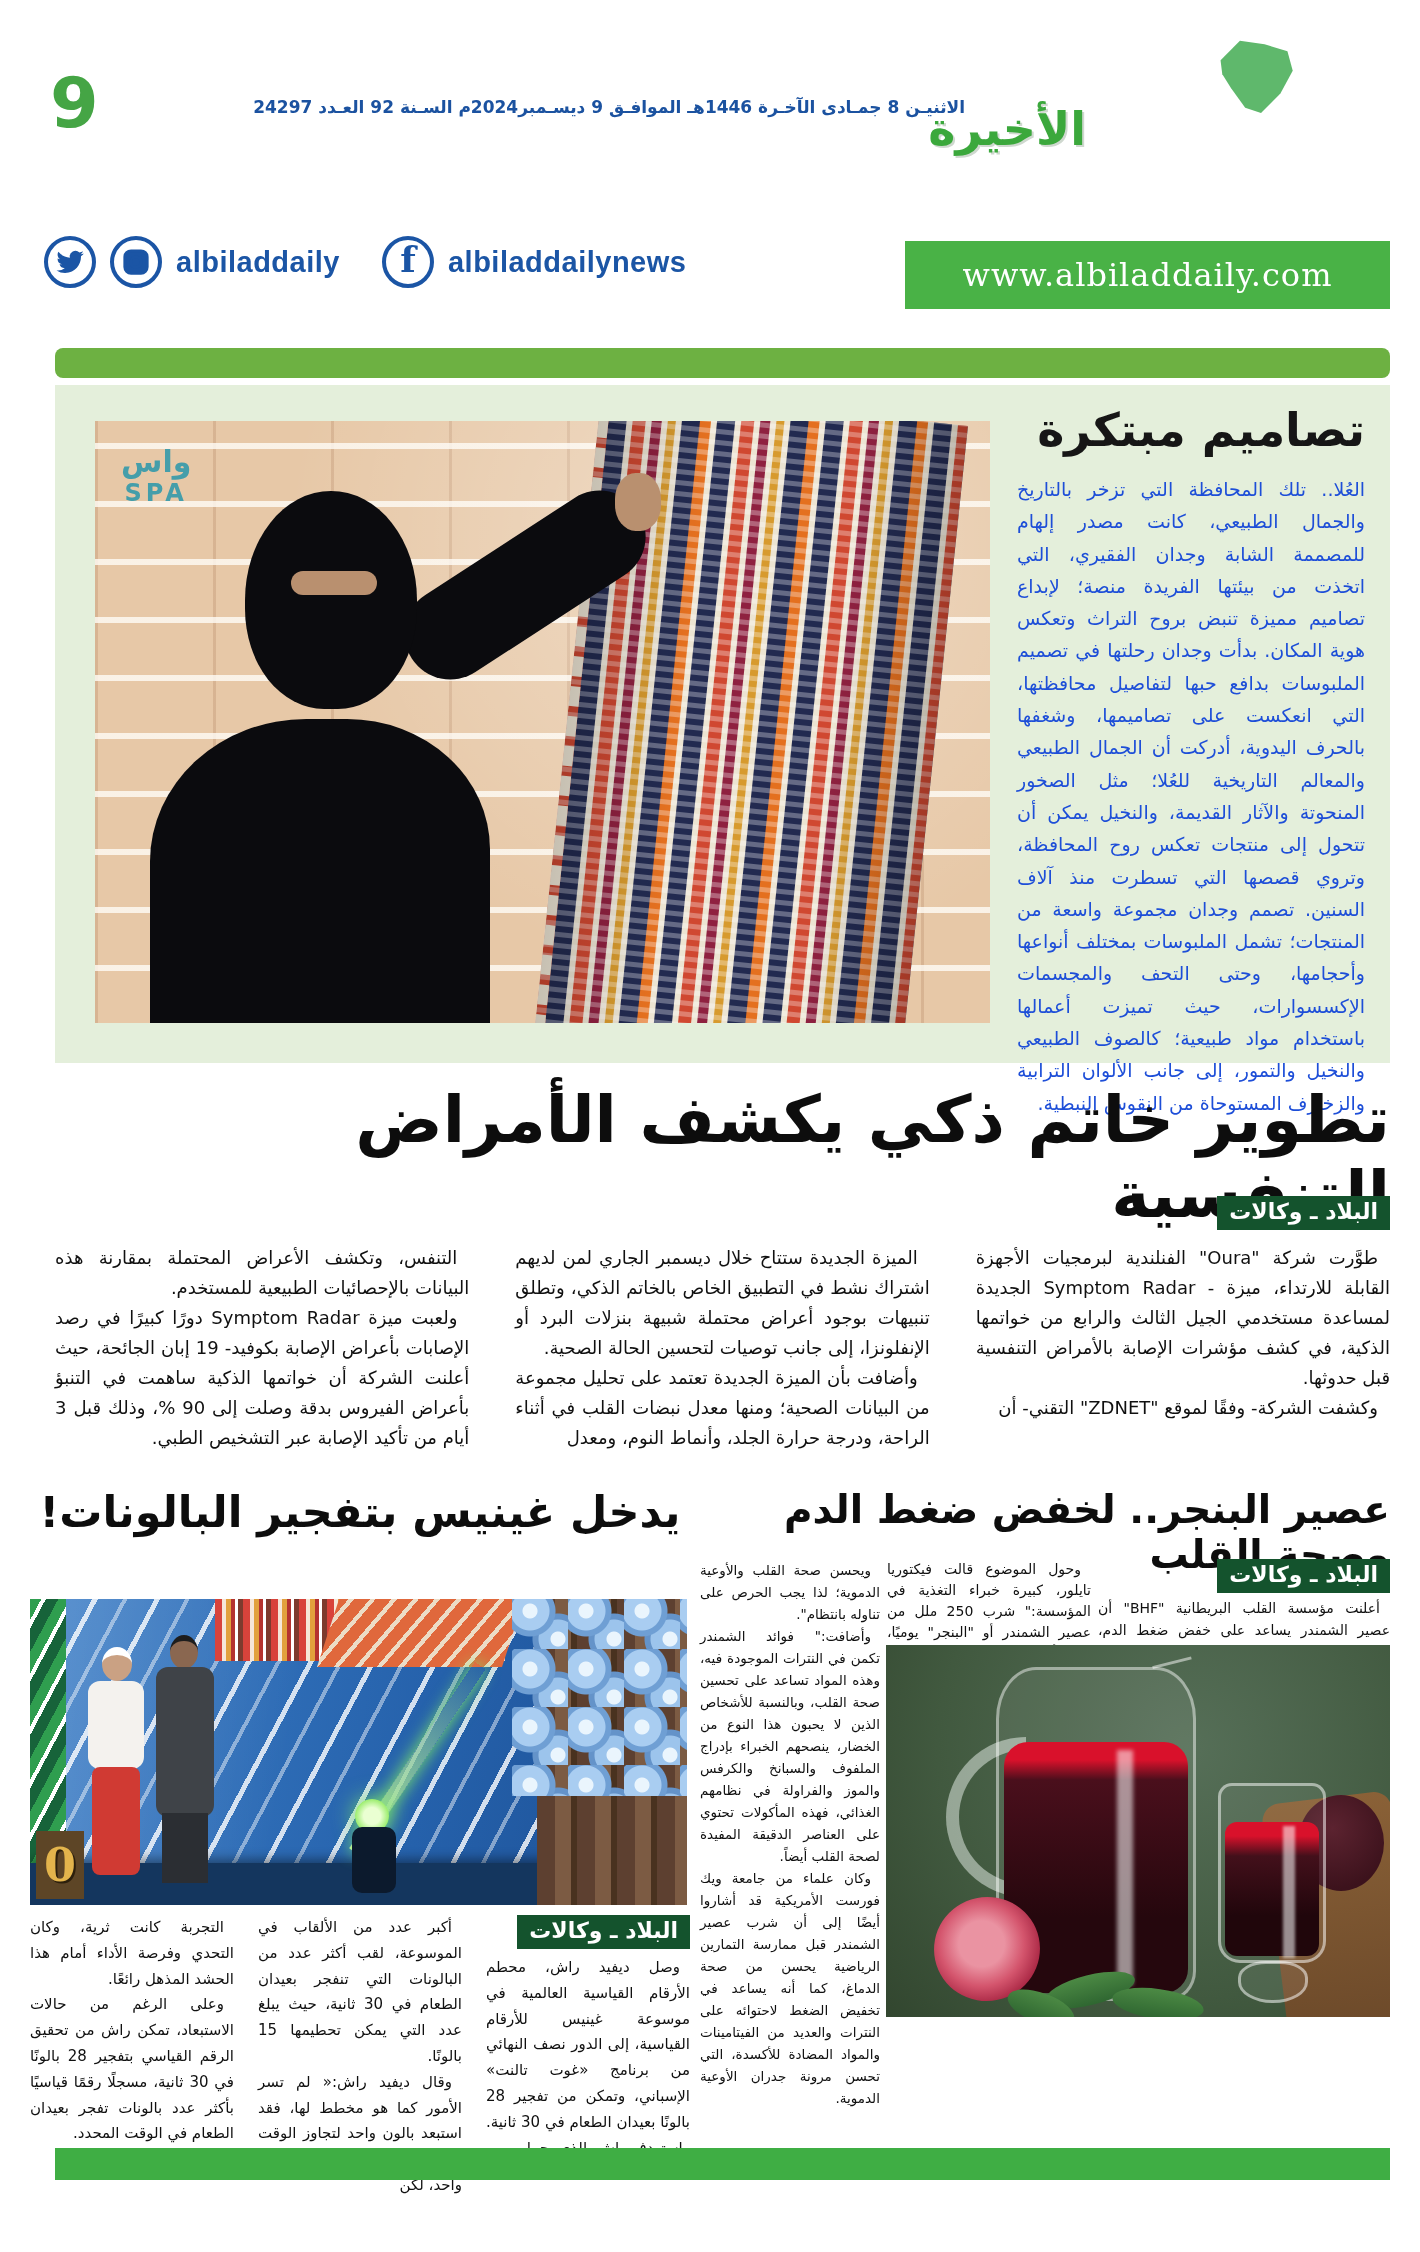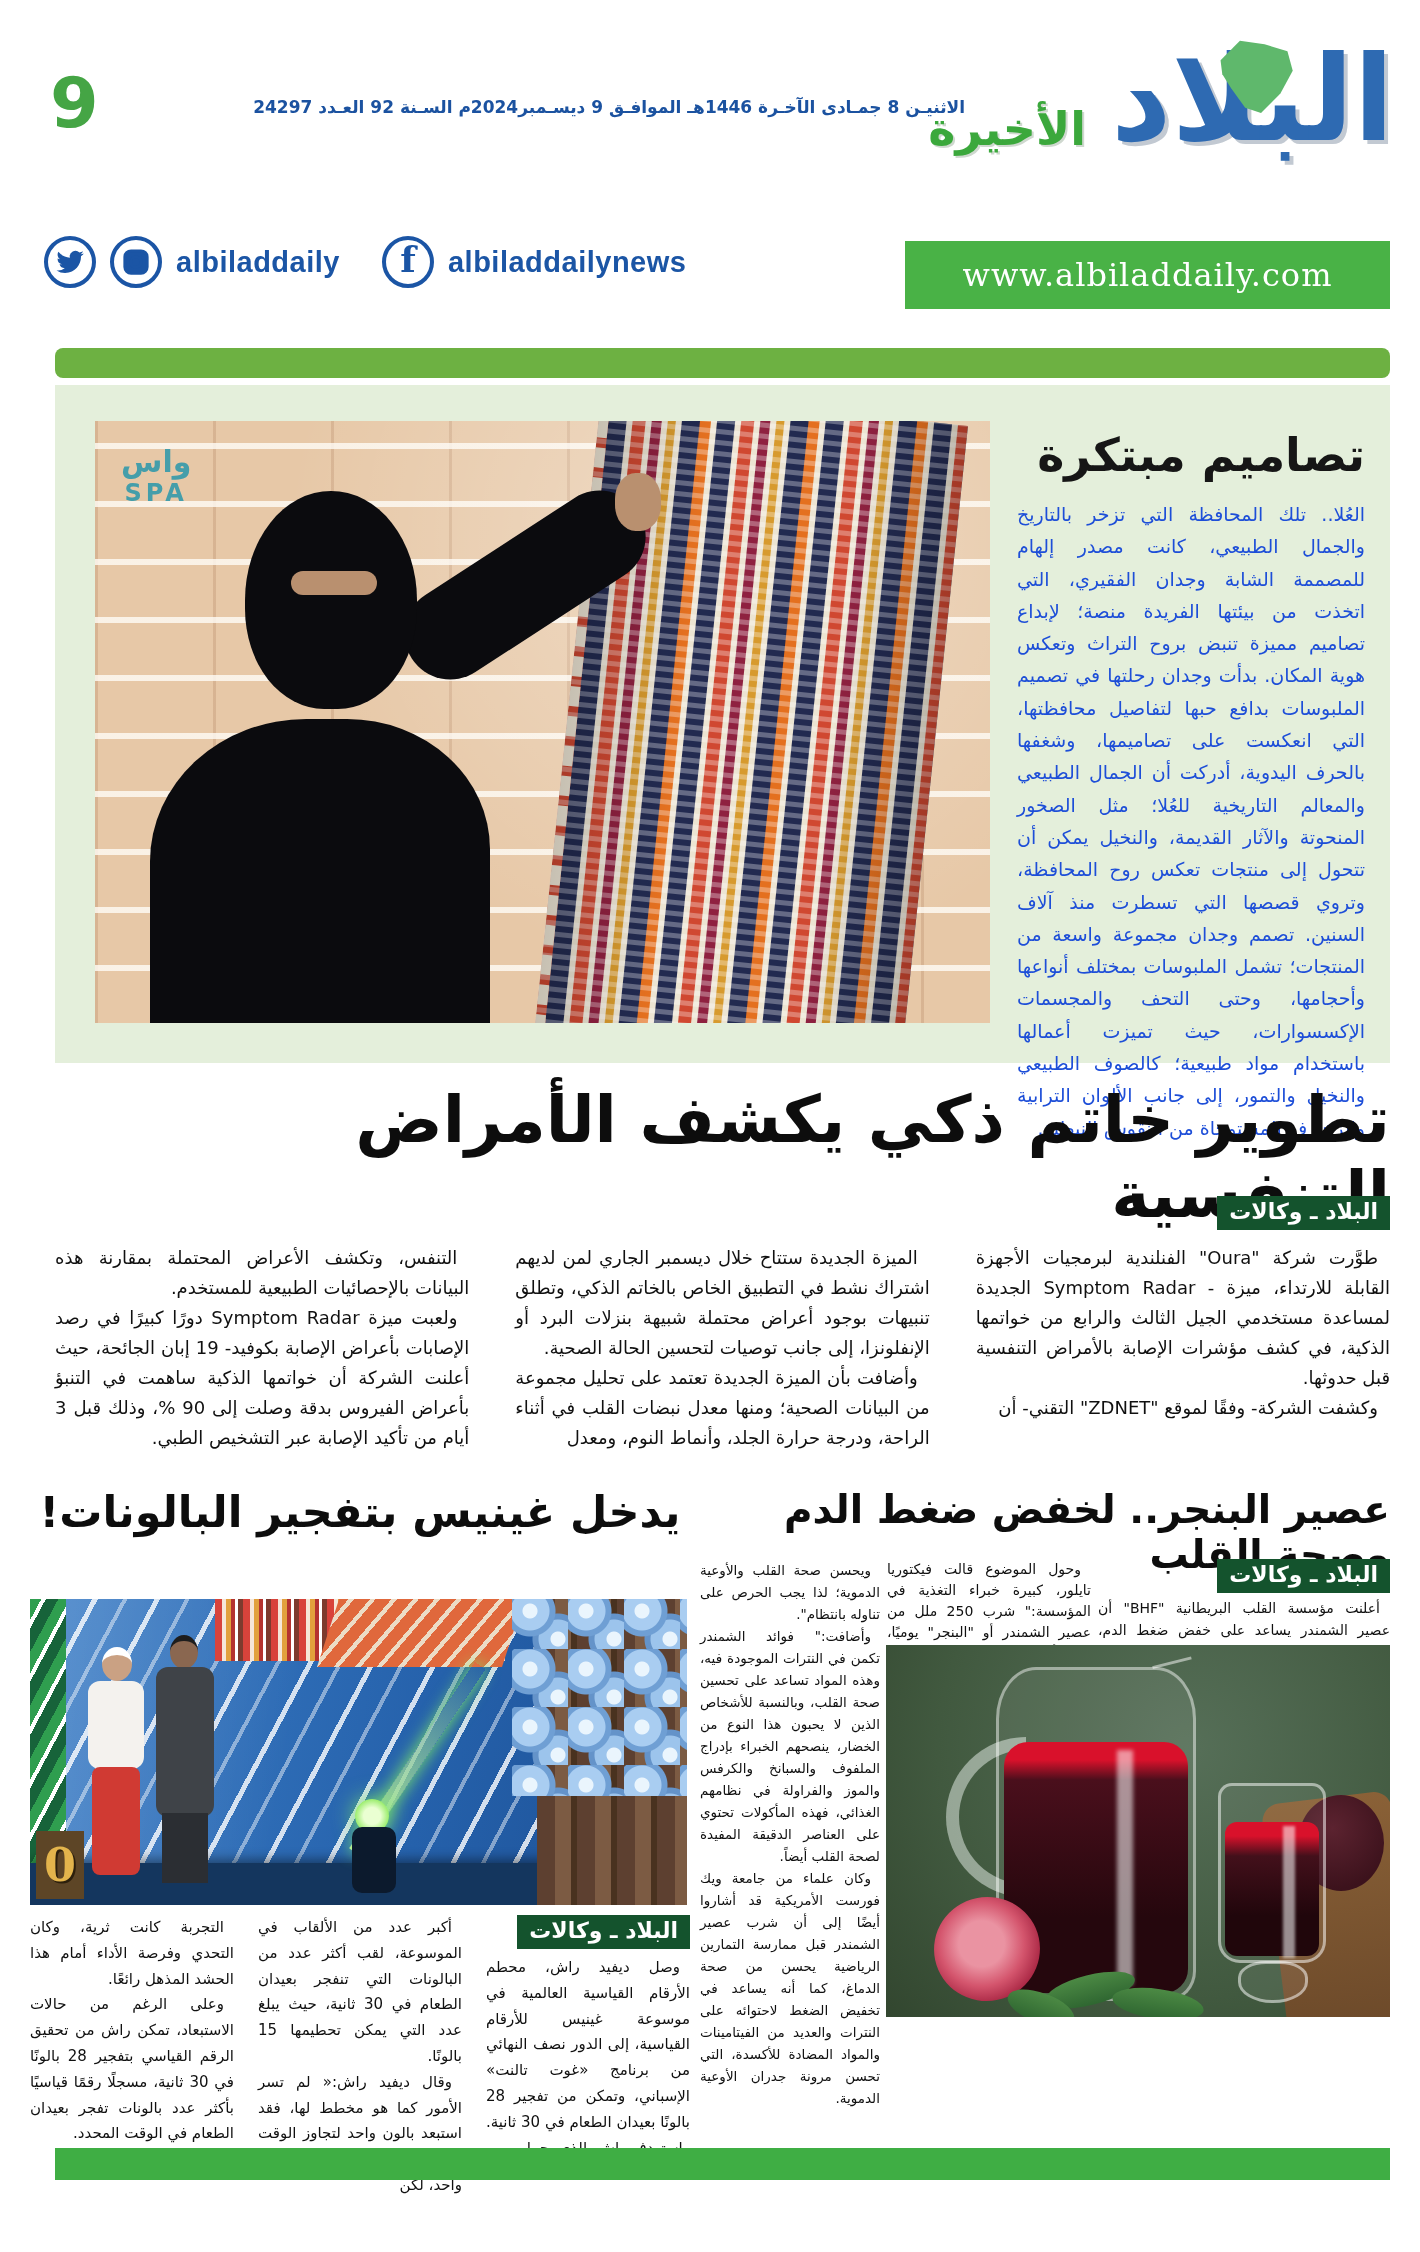--- a/index.html
+++ b/index.html
@@ -74,21 +74,21 @@
     background-image:
       repeating-linear-gradient(0deg, rgba(255,255,255,.3) 0 5px, transparent 5px 11px),
       repeating-linear-gradient(90deg,
         #222a50 0 18px, #ece4d2 18px 24px, #d04831 24px 37px, #ece4d2 37px 43px,
         #8f2140 43px 53px, #ece4d2 53px 59px, #d79a2e 59px 67px, #ece4d2 67px 73px,
         #222a50 73px 91px, #e4701f 91px 102px, #ece4d2 102px 108px);
   }
   .fabric-shade { position:absolute; left:472px; top:-16px; width:368px; height:650px;
     transform:rotate(6deg);
     background:linear-gradient(90deg, rgba(0,0,0,.18), transparent 30%, transparent 72%, rgba(0,0,0,.22)); }
-  .art1-col { right:25px; top:18px; width:348px; direction:rtl;margin-top:25px; }
+  .art1-col { right:25px; top:18px; width:348px; direction:rtl; }
   .art1-title { font-size:46px; font-weight:bold; color:#161616; text-align:right; margin-bottom:16px; }
   .art1-body { font-size:19px; line-height:1.7; color:#1d4ed8; text-align:justify; font-weight:500; }
 
   
   .ring-headline { left:60px; right:30px; top:1082px; direction:rtl; text-align:right;
     font-size:65px; font-weight:bold; color:#0d0d0d; letter-spacing:-1px; }
   .tag-green { display:inline-block; background:#14532d; color:#fff; font-weight:bold;
     font-size:22px; padding:3px 12px 6px 12px; direction:rtl; }
   .ring-tag { right:30px; top:1196px; }
   .ring-cols { left:55px; right:30px; top:1243px; height:238px; direction:rtl;
@@ -184,21 +184,20 @@
 <body>
 
 <div class="abs page-number">9</div>
 
 <div class="abs date-line">الاثنيـن 8 جمـادى الآخـرة 1446هـ الموافـق 9 ديسـمبر2024م السـنة 92 العـدد 24297</div>
 
 <div class="abs masthead">
   <svg class="masthead-map" viewBox="0 0 100 100">
     <polygon points="12,32 34,10 62,14 88,22 94,44 80,70 58,92 40,86 24,64 14,48" fill="#5fb86c"></polygon>
   </svg>
-  <div class="masthead-title">البلاد</div>
   <div class="masthead-edition">الأخيرة</div>
 </div>
 
 <div class="abs social-row">
   <span class="soc-icon">
     <svg viewBox="0 0 24 24">
         <path d="M23 5.1c-.8.36-1.66.6-2.56.72a4.48 4.48 0 0 0 1.96-2.47c-.86.51-1.82.88-2.84 1.08a4.48 4.48 0 0 0-7.63 4.08A12.7 12.7 0 0 1 2.7 3.85a4.48 4.48 0 0 0 1.39 5.98 4.45 4.45 0 0 1-2.03-.56v.06a4.48 4.48 0 0 0 3.59 4.39c-.66.18-1.36.2-2.02.08a4.48 4.48 0 0 0 4.18 3.11A8.98 8.98 0 0 1 1.2 18.76a12.67 12.67 0 0 0 6.86 2.01c8.23 0 12.73-6.82 12.73-12.73l-.01-.58A9.1 9.1 0 0 0 23 5.1z"></path>
       </svg>
   </span>
   <span class="soc-icon">

